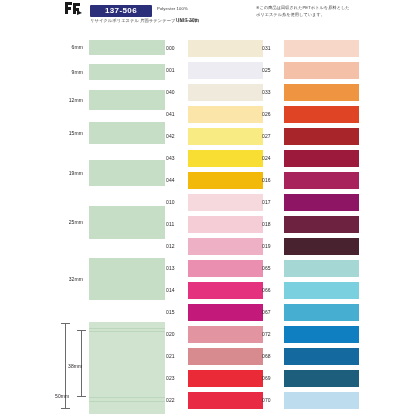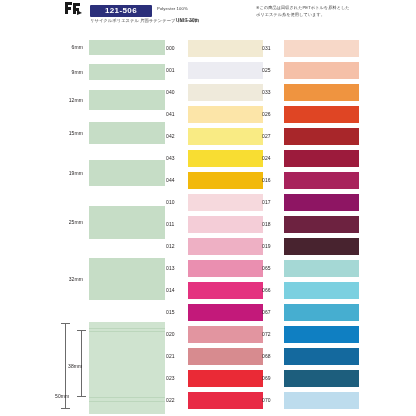--- a/index.html
+++ b/index.html
@@ -90,21 +90,21 @@
 
     <div class="logo">
       <svg width="20" height="14" viewBox="0 0 20 14">
         <path d="M2 1 L9 1 L9 4 L5 4 L5 6 L8 6 L8 9 L5 9 L5 13 L2 13 Z" fill="#1a1a1a"></path>
         <path d="M10 2 L17 2 L17 5 L13 5 L13 7 L16 7 L16 10 L13 10 L13 13 L10 13 Z" fill="#1a1a1a"></path>
         <path d="M14 9 L19 12 L14 14 Z" fill="#1a1a1a"></path>
       </svg>
     </div>
 
     <div class="code-plate">
-      <span>121-506</span>
+      <span>137-506</span>
     </div>
 
     <div class="material">Polyester 100%</div>
     <div class="subtitle">リサイクルポリエステル 片面サテンテープ（0.5mm厚）</div>
     <div class="unit">UNIT  30m</div>
 
     <div class="note">
       <div>※この商品は回収されたPETボトルを原料とした</div>
       <div>ポリエステル糸を使用しています。</div>
     </div>

